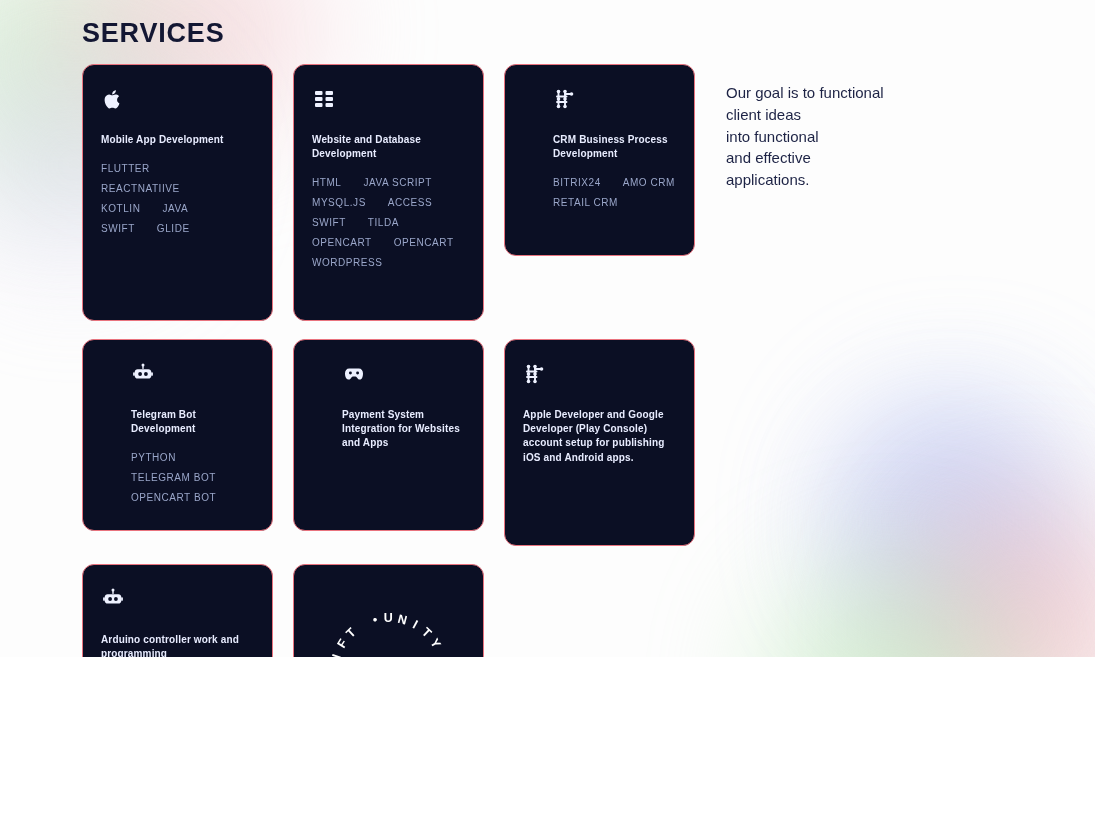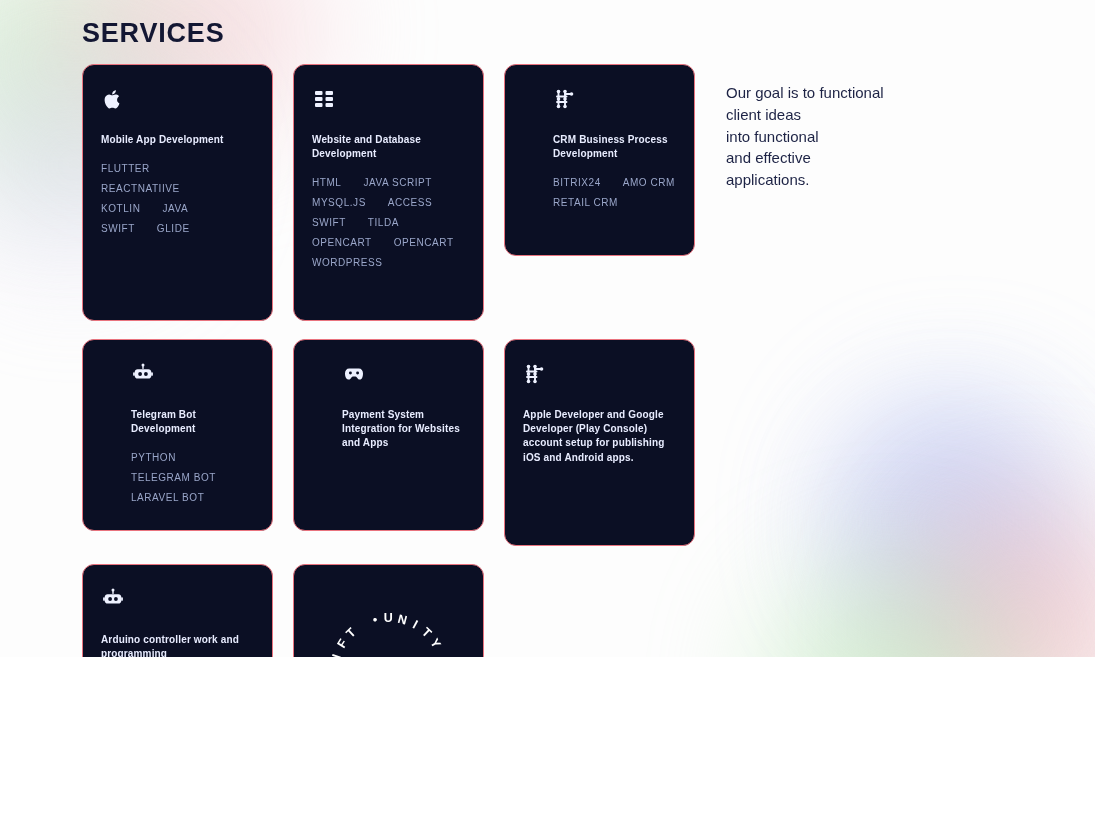--- a/index.html
+++ b/index.html
@@ -226,21 +226,21 @@
         </span>
         <div class="card-title">Telegram Bot Development</div>
         <div class="tags">
           <div class="tag-row">
             <span class="tag">PYTHON</span>
           </div>
           <div class="tag-row">
             <span class="tag">TELEGRAM BOT</span>
           </div>
           <div class="tag-row">
-            <span class="tag">LARAVEL BOT</span>
+            <span class="tag">OPENCART BOT</span>
           </div>
         </div>
       </div>
       <div class="card r2">
         <span class="card-icon">
           <svg viewBox="0 0 24 24" fill="#eef1ff">
             <path d="M7.2 6.5h9.6c2.6 0 4.2 2.1 4.2 4.9 0 2.4-.6 4.6-1.7 5.6-1.1 1-2.6.7-3.4-.3l-1.2-1.5c-.35-.45-.8-.6-1.2-.6h-2.6c-.45 0-.9.16-1.25.62l-1.15 1.48c-.8 1-2.3 1.3-3.4.3C3.6 16 3 13.8 3 11.4c0-2.8 1.6-4.9 4.2-4.9z"></path>
             <circle cx="8.4" cy="11" r="1.45" fill="#0b0f24"></circle>
             <circle cx="15.6" cy="11" r="1.45" fill="#0b0f24"></circle>
           </svg>

